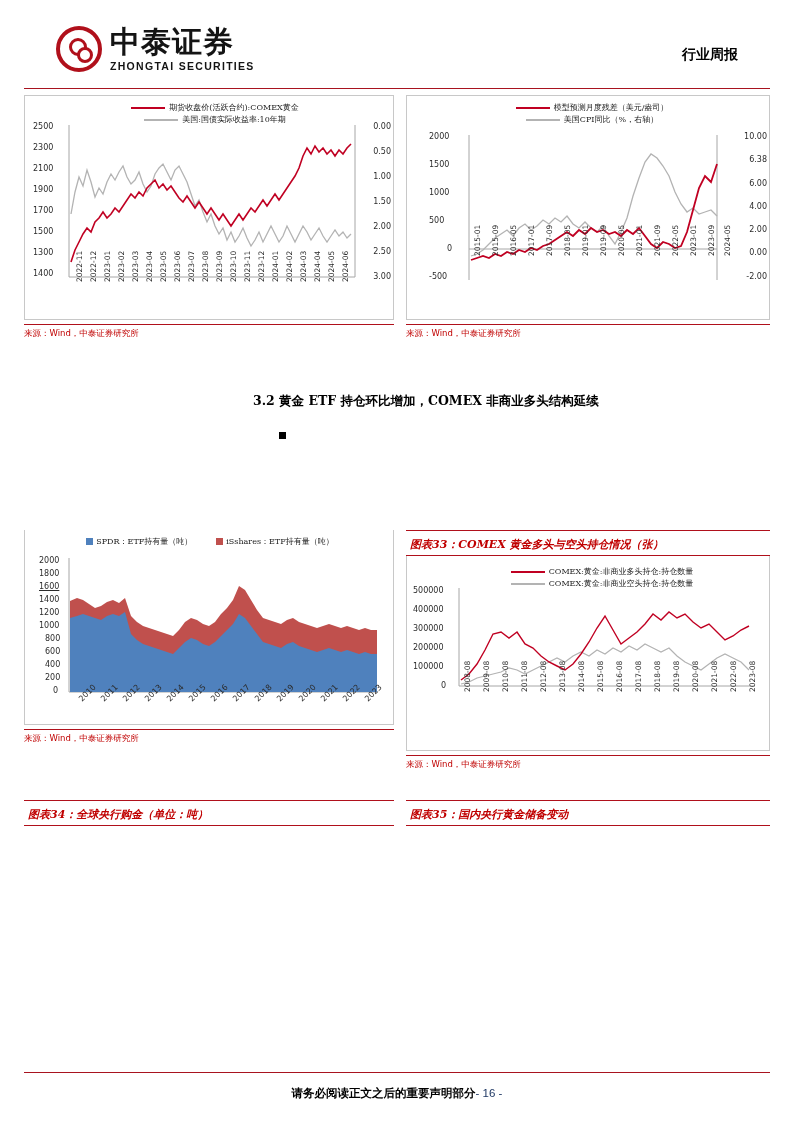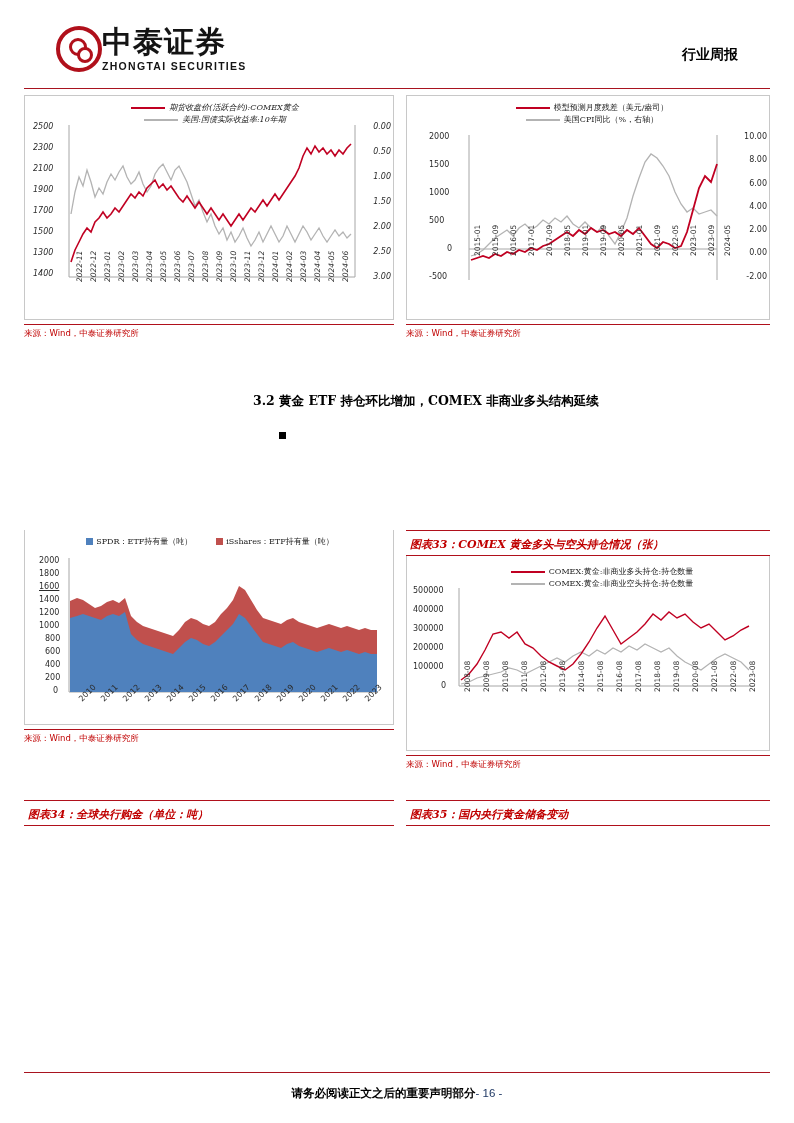--- a/index.html
+++ b/index.html
@@ -5,21 +5,21 @@
   html,body{margin:0;padding:0;}
   body{
     width:794px;height:1123px;background:#ffffff;
     font-family:"Liberation Serif","DejaVu Serif",serif;
     position:relative;overflow:hidden;
   }
   .page{position:relative;width:794px;height:1123px;}
 
   
   .header{position:absolute;left:0;top:0;width:794px;height:92px;}
-  .logo{position:absolute;left:56px;top:26px;display:flex;align-items:center;}
+  .logo{position:absolute;left:56px;top:26px;display:flex;align-items:center;gap:8px;}
   .logo-mark{width:46px;height:46px;border-radius:50%;border:4px solid #b0101b;
     position:relative;box-sizing:border-box;}
   .logo-mark:before{content:"";position:absolute;left:9px;top:8px;width:18px;height:18px;
     border:3px solid #b0101b;border-radius:50%;box-sizing:border-box;}
   .logo-mark:after{content:"";position:absolute;left:17px;top:17px;width:16px;height:16px;
     border:3px solid #b0101b;border-radius:50%;box-sizing:border-box;background:#fff;}
   .logo-text{display:flex;flex-direction:column;line-height:1;}
   .logo-cn{font-family:"DejaVu Sans","Liberation Sans",sans-serif;font-weight:bold;
     font-size:30px;color:#141414;letter-spacing:1px;}
   .logo-en{font-family:"Liberation Sans",sans-serif;font-weight:bold;font-size:10.5px;
@@ -82,21 +82,21 @@
       <div class="logo-text">
         <div class="logo-cn">中泰证券</div>
         <div class="logo-en">ZHONGTAI SECURITIES</div>
       </div>
     </div>
     <div class="header-right">行业周报</div>
     <div class="header-rule"></div>
   </div>
 
   <div class="fig" style="left:24px;top:95px;width:370px;height:250px;">
-    <div class="fig-box" style="width:370px;height:225px;position:relative;font-style:italic;">
+    <div class="fig-box" style="width:370px;height:225px;position:relative;">
 
       <div class="legend" style="position:absolute;left:80px;top:6px;width:220px;">
         <div class="legend-row">
           <span class="legend-line" style="border-top-color:#c00022;"></span>
           <span>期货收盘价(活跃合约):COMEX黄金</span>
         </div>
         <div class="legend-row">
           <span class="legend-line" style="border-top-color:#b3b3b3;"></span>
           <span>美国:国债实际收益率:10年期</span>
         </div>
@@ -171,21 +171,21 @@
 
       <div class="plot" style="position:absolute;left:0;top:36px;width:364px;height:170px;">
         <div class="ytick" style="left:22px;top:0px;">2000</div>
         <div class="ytick" style="left:22px;top:28px;">1500</div>
         <div class="ytick" style="left:22px;top:56px;">1000</div>
         <div class="ytick" style="left:22px;top:84px;">500</div>
         <div class="ytick" style="left:40px;top:112px;">0</div>
         <div class="ytick" style="left:22px;top:140px;">-500</div>
 
         <div class="ytick-r" style="right:4px;top:0px;">10.00</div>
-        <div class="ytick-r" style="right:4px;top:23px;">8.00</div>
+        <div class="ytick-r" style="right:4px;top:23px;">6.38</div>
         <div class="ytick-r" style="right:4px;top:47px;">6.00</div>
         <div class="ytick-r" style="right:4px;top:70px;">4.00</div>
         <div class="ytick-r" style="right:4px;top:93px;">2.00</div>
         <div class="ytick-r" style="right:4px;top:116px;">0.00</div>
         <div class="ytick-r" style="right:4px;top:140px;">-2.00</div>
 
         <svg width="364" height="170" style="position:absolute;left:0;top:0;">
           <line x1="62" y1="3" x2="62" y2="148" stroke="#a6a6a6" stroke-width="1"></line>
           <line x1="310" y1="3" x2="310" y2="148" stroke="#a6a6a6" stroke-width="1"></line>
           <line x1="62" y1="117" x2="310" y2="117" stroke="#a6a6a6" stroke-width="1"></line>

